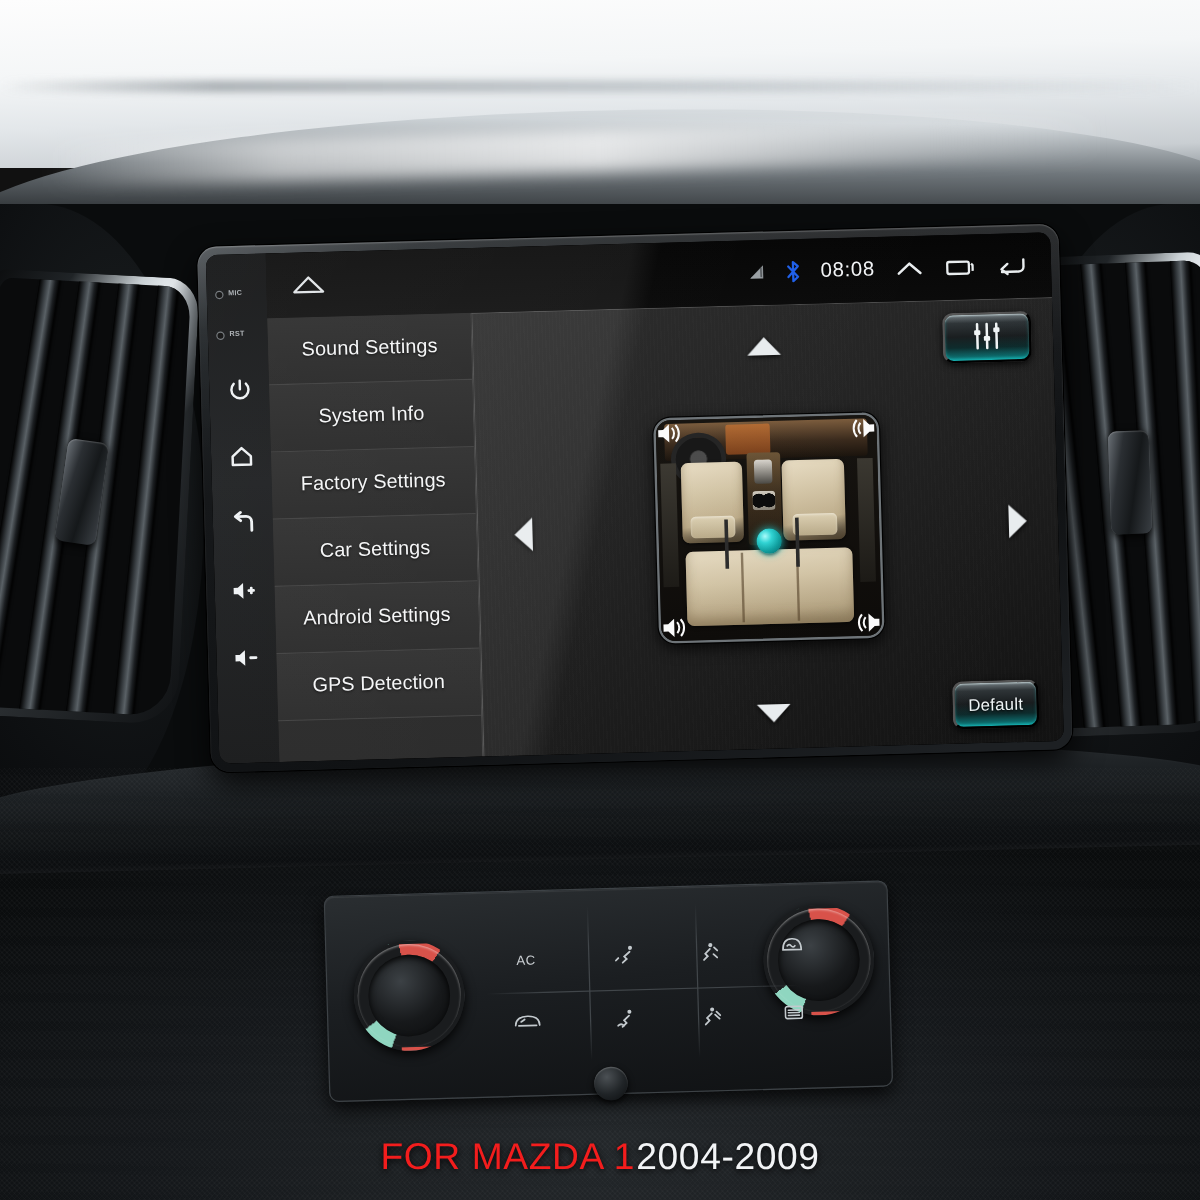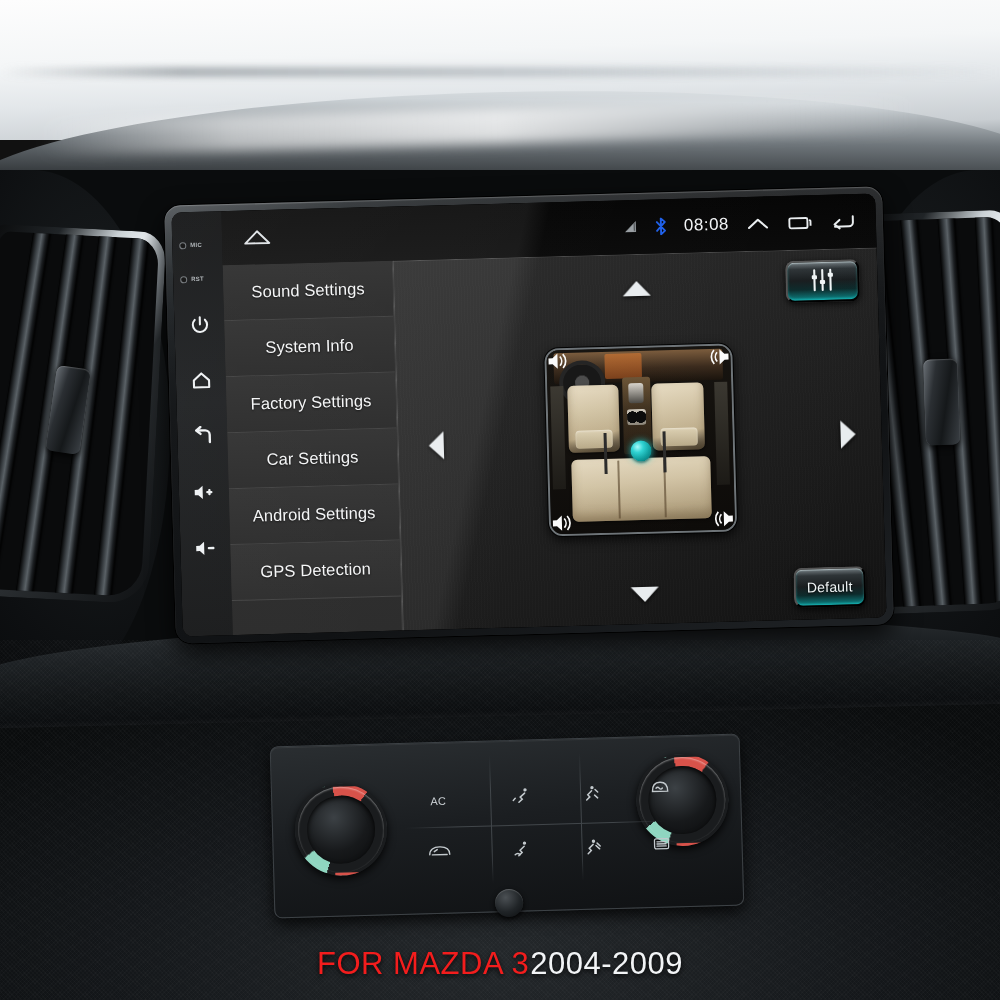--- a/index.html
+++ b/index.html
@@ -731,16 +731,16 @@
             <path d="M6.4 9.2 L15.6 9.2"></path>
             <path d="M6.4 11.4 L15.6 11.4"></path>
         </svg>
       </span>
     </div>
 
     <div id="climate-center-knob"></div>
   </div>
 
   <div id="caption">
-    <span id="caption-brand">FOR MAZDA 3</span><span id="caption-years">2004-2009</span>
+    <span id="caption-brand">FOR MAZDA 1</span><span id="caption-years">2004-2009</span>
   </div>
 
 </div>
 
 </body></html>

